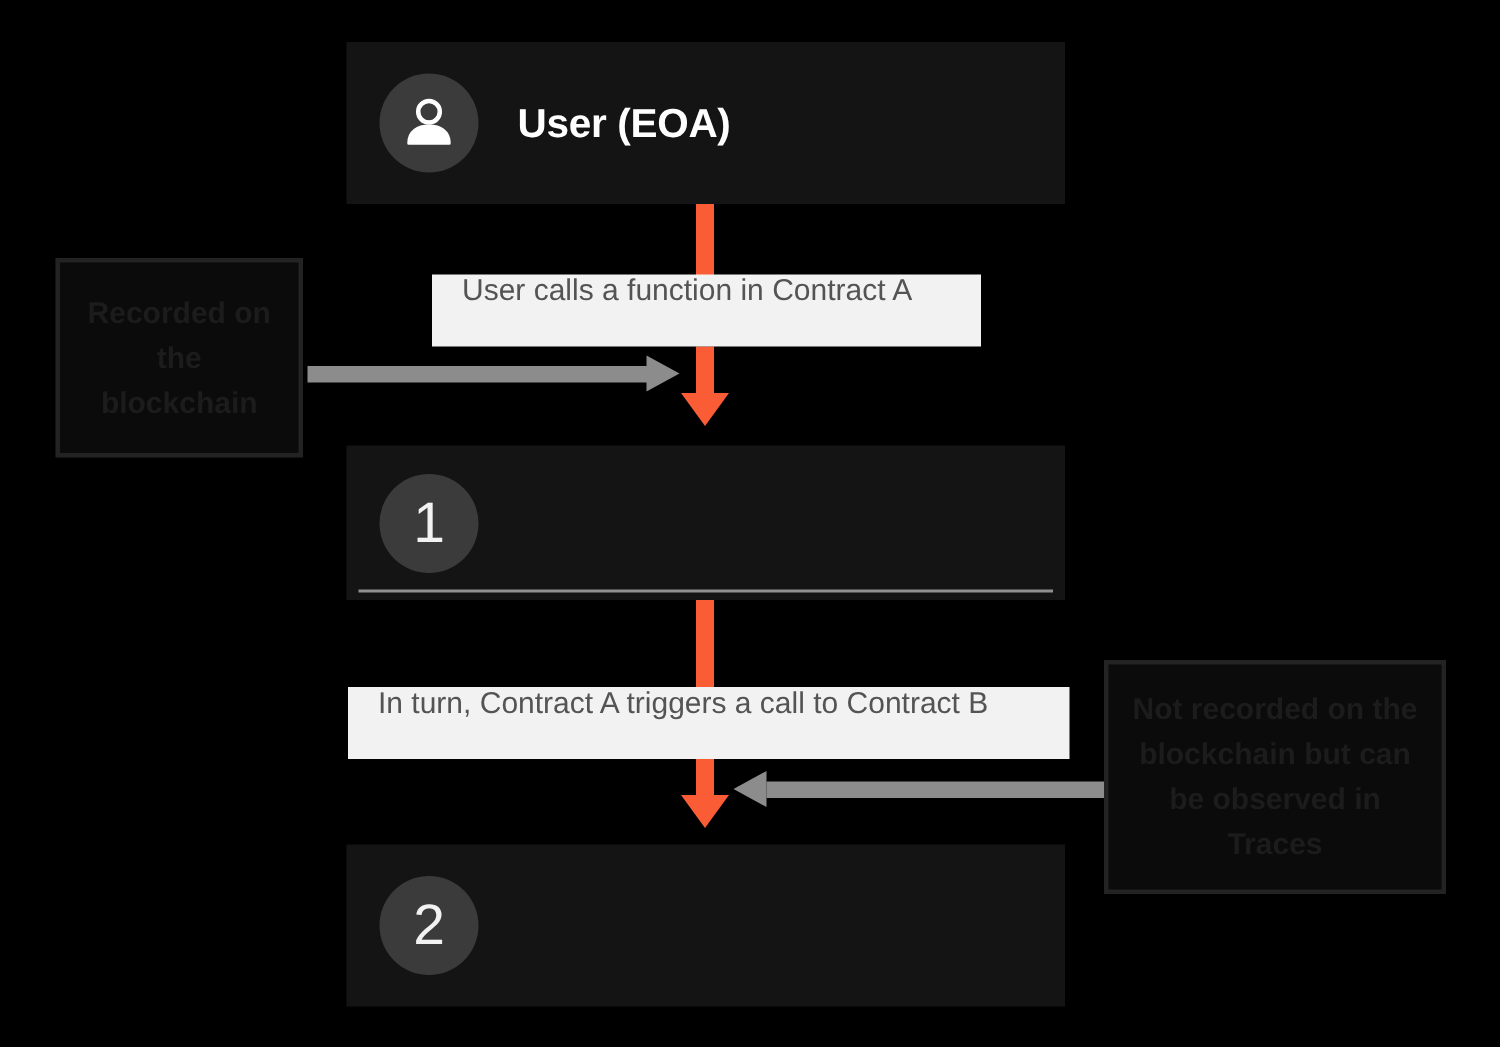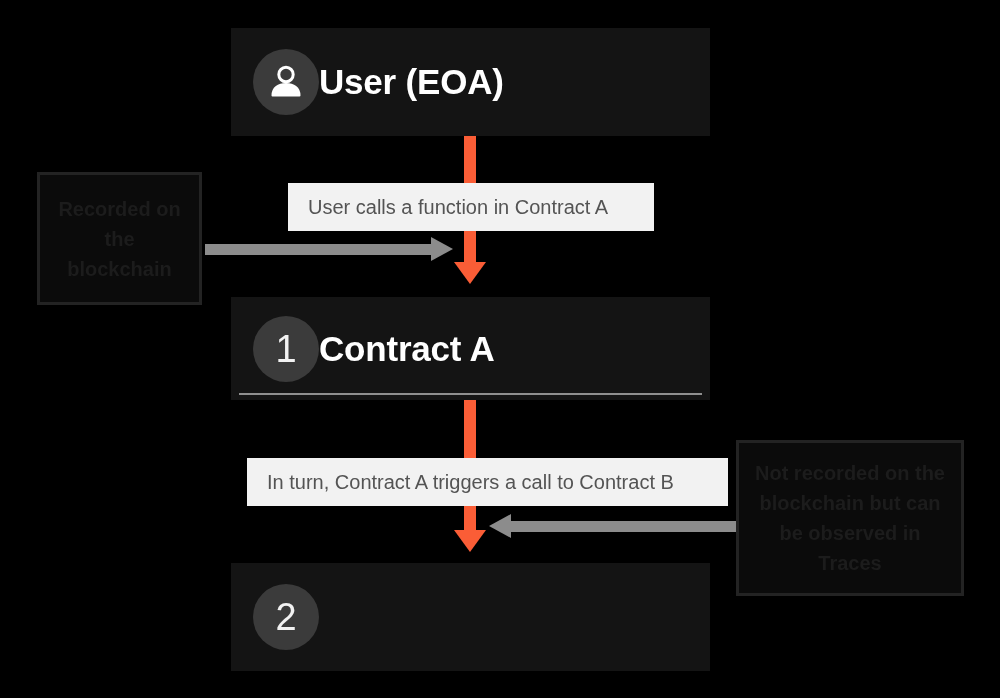--- a/index.html
+++ b/index.html
@@ -39,22 +39,23 @@
   }
   .node-badge-num {
     color: #f2f2f2;
     font-size: 38px;
     font-weight: 300;
     line-height: 1;
     font-family: "Liberation Sans", sans-serif;
   }
   .node-label {
     color: #ffffff;
-    font-size: 35px;
+    font-size: 27px;
     font-weight: bold;
+    margin-left: 26px;
     letter-spacing: -0.2px;
     white-space: nowrap;
   }
   .node-underline {
     position: absolute;
     left: 8px;
     right: 8px;
     bottom: 5px;
     height: 2px;
     background: #8f8f8f;
@@ -89,31 +90,30 @@
   #arrow2-a { left: 464px; top: 400px; height: 58px; }
   
   #arrow2-b { left: 464px; top: 506px; height: 35px; }
   #arrow2-head { left: 454px; top: 530px; }
 
   
   .caption {
     position: absolute;
     background: #f2f2f2;
     display: flex;
-    align-items: center;
     padding: 0 20px;
   }
   .caption-text {
     color: #545454;
     font-size: 20px;
     white-space: nowrap;
     font-family: "Liberation Sans", sans-serif;
   }
   #caption-1 { left: 288px; top: 183px; width: 366px; height: 48px; }
-  #caption-2 { left: 247px; top: 458px; width: 481px; height: 48px; }
+  #caption-2 { left: 232px; top: 458px; width: 481px; height: 48px; }
 
   
   .annotation {
     position: absolute;
     background: #0b0b0b;
     border: 3px solid #232323;
     display: flex;
     align-items: center;
     justify-content: center;
     text-align: center;
@@ -182,21 +182,20 @@
         <path d="M6.5 33.5 C6.5 25.5 12.5 22 20 22 C27.5 22 33.5 25.5 33.5 33.5 Z" fill="#ffffff" stroke="#ffffff" stroke-width="2" stroke-linejoin="round"></path>
       </svg>
     </div>
     <div class="node-label">User (EOA)</div>
   </div>
 
   <div class="node" id="node-contract-a">
     <div class="node-badge">
       <span class="node-badge-num">1</span>
     </div>
-    <div class="node-label">Contract A</div>
     <div class="node-underline"></div>
   </div>
 
   <div class="node" id="node-contract-b">
     <div class="node-badge">
       <span class="node-badge-num">2</span>
     </div>
   </div>
 
   <div class="caption" id="caption-1">

